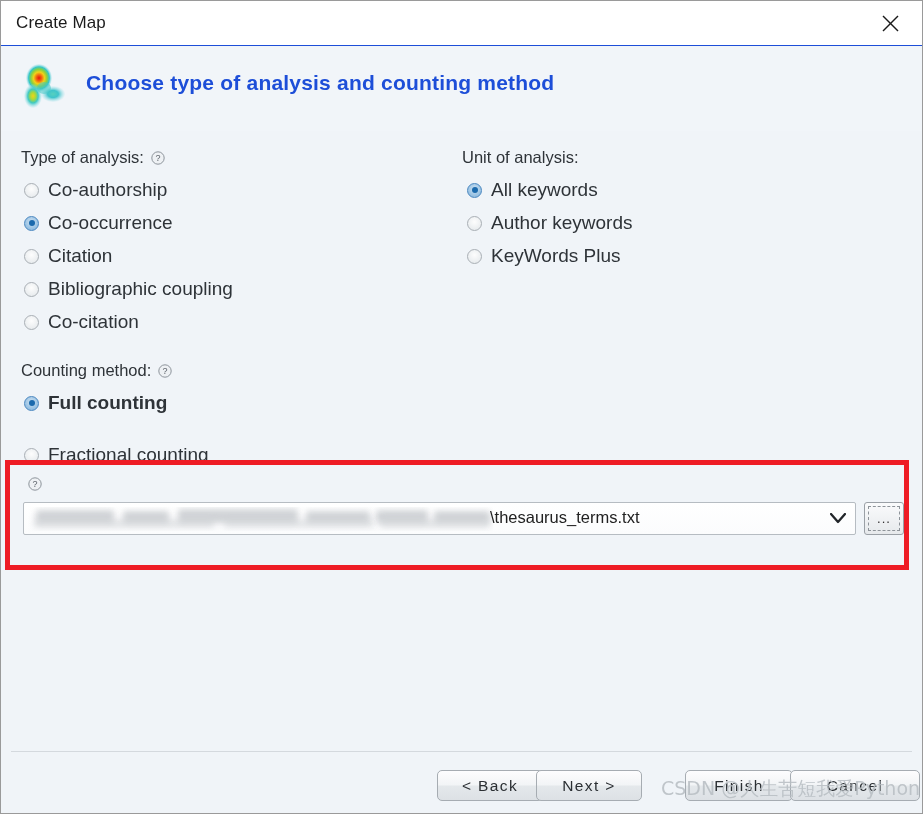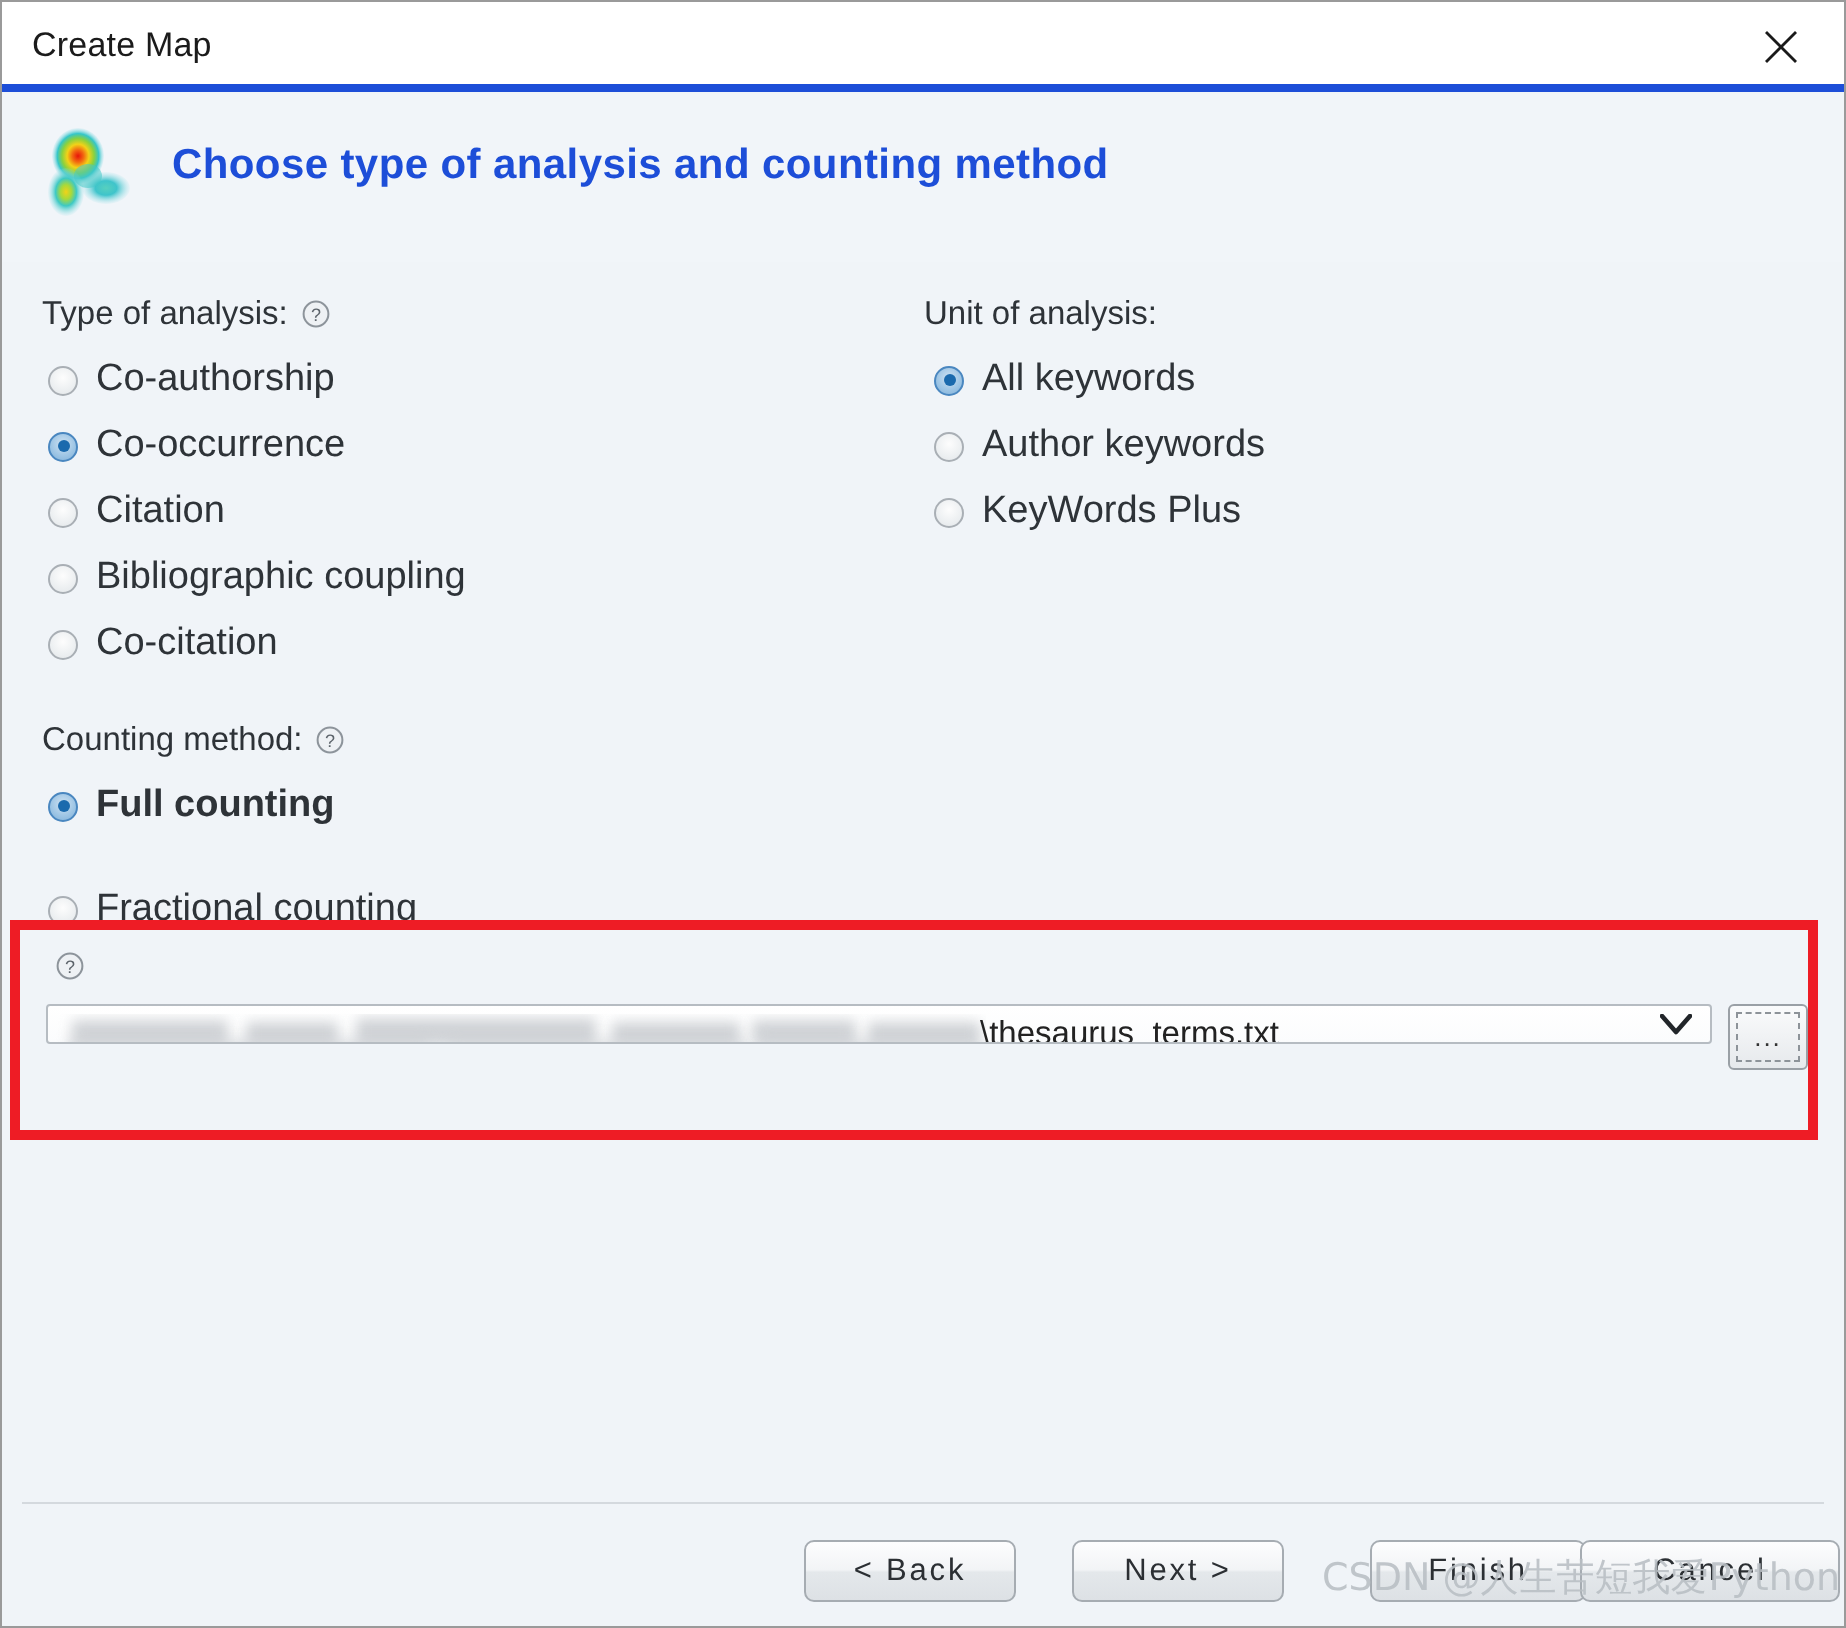--- a/index.html
+++ b/index.html
@@ -23,21 +23,21 @@
     overflow: hidden;
   }
 
   
   .titlebar {
     position: absolute;
     left: 0; top: 0;
     width: 923px;
     height: 45px;
     background: #ffffff;
-    border-bottom: 4px solid #1d4ed8;
+    border-bottom: 1px solid #1d4ed8;
     box-sizing: border-box;
   }
   .titlebar-text {
     position: absolute;
     left: 15px;
     top: 12px;
     font-size: 17px;
     color: #1b1b1b;
     letter-spacing: 0.1px;
   }
@@ -159,21 +159,21 @@
     font-size: 16.5px;
     color: #2e3338;
     white-space: nowrap;
   }
 
   .combo {
     position: absolute;
     left: 22px;
     top: 501px;
     width: 833px;
-    height: 20px;
+    height: 33px;
     box-sizing: border-box;
     background: linear-gradient(#ffffff, #fbfcfd);
     border: 1px solid #b6bcc2;
     border-radius: 2px;
     display: flex;
     overflow: hidden;
     cursor: default;
   }
   .combo-value {
     position: relative;
@@ -269,21 +269,21 @@
     border: 1px solid #a6acb2;
     border-radius: 5px;
     display: flex;
     align-items: center;
     justify-content: center;
     font-size: 15.5px;
     color: #2b2f33;
     letter-spacing: 1.4px;
     cursor: default;
   }
-  #btn-back   { left: 401px; width: 106px; }
+  #btn-back   { left: 436px; width: 106px; }
   #btn-next   { left: 535px; width: 106px; }
   #btn-finish { left: 684px; width: 108px; }
   #btn-cancel { left: 789px; width: 130px; }
 
   .watermark {
     position: absolute;
     left: 660px;
     top: 775px;
     font-size: 19px;
     color: #b9bfc4;

